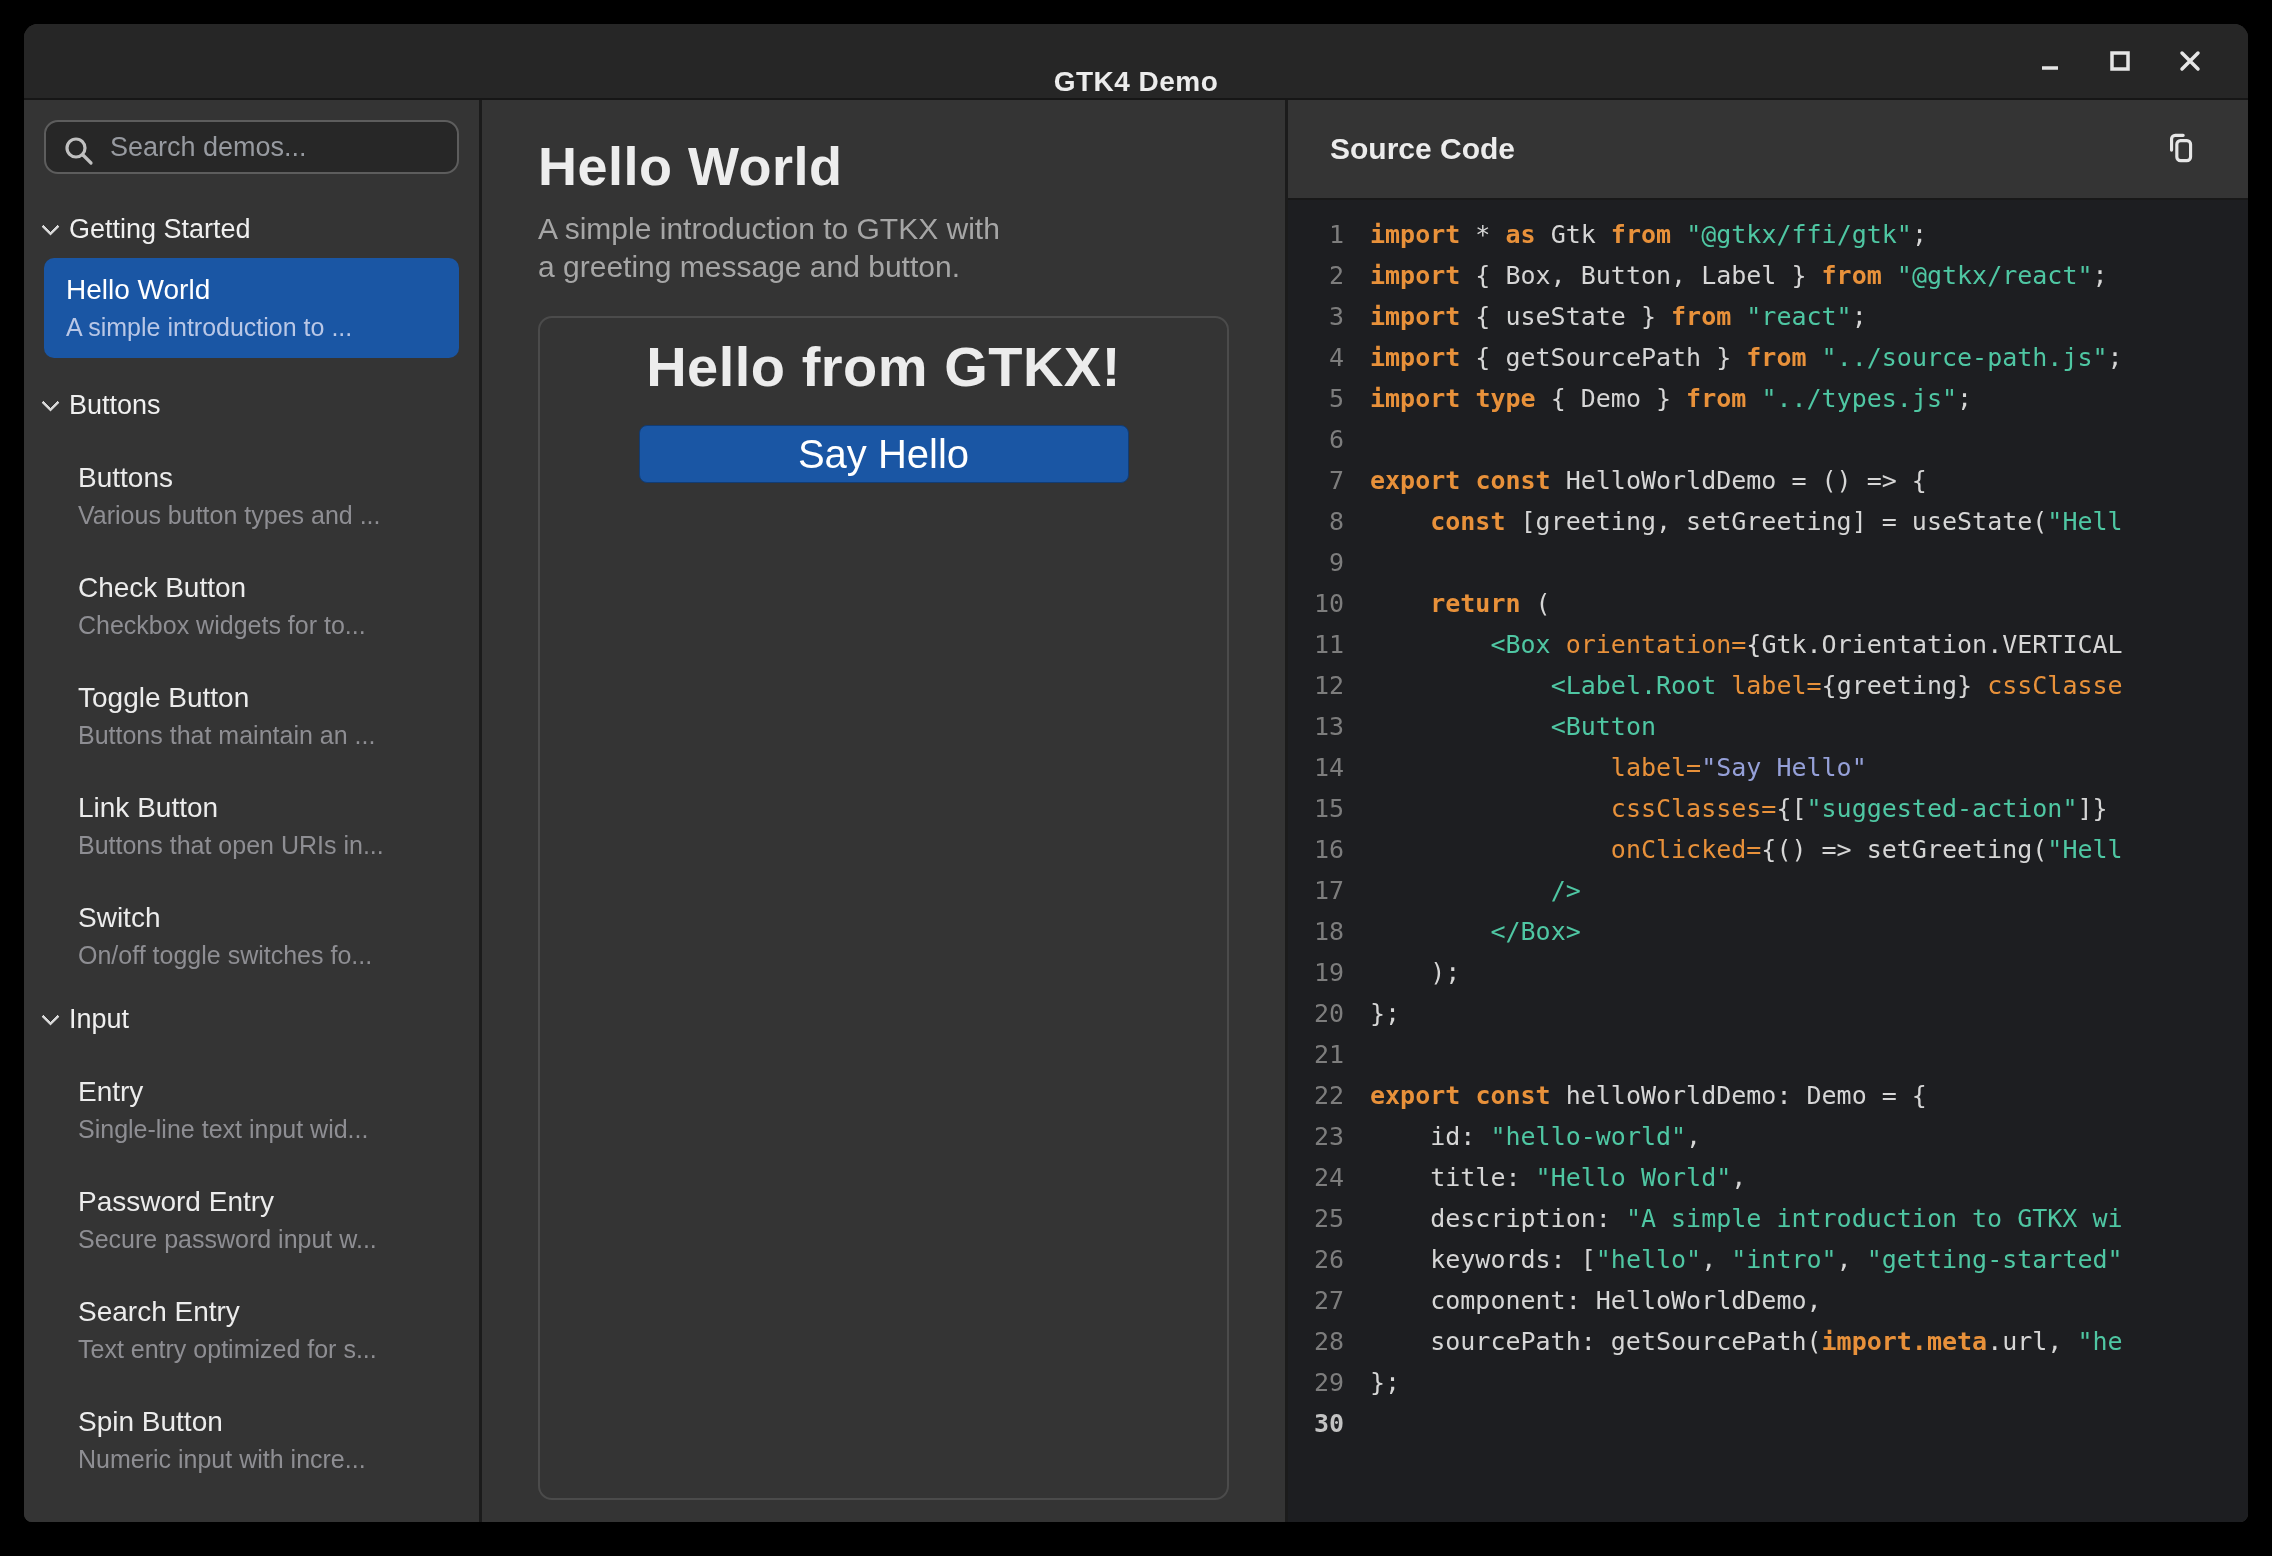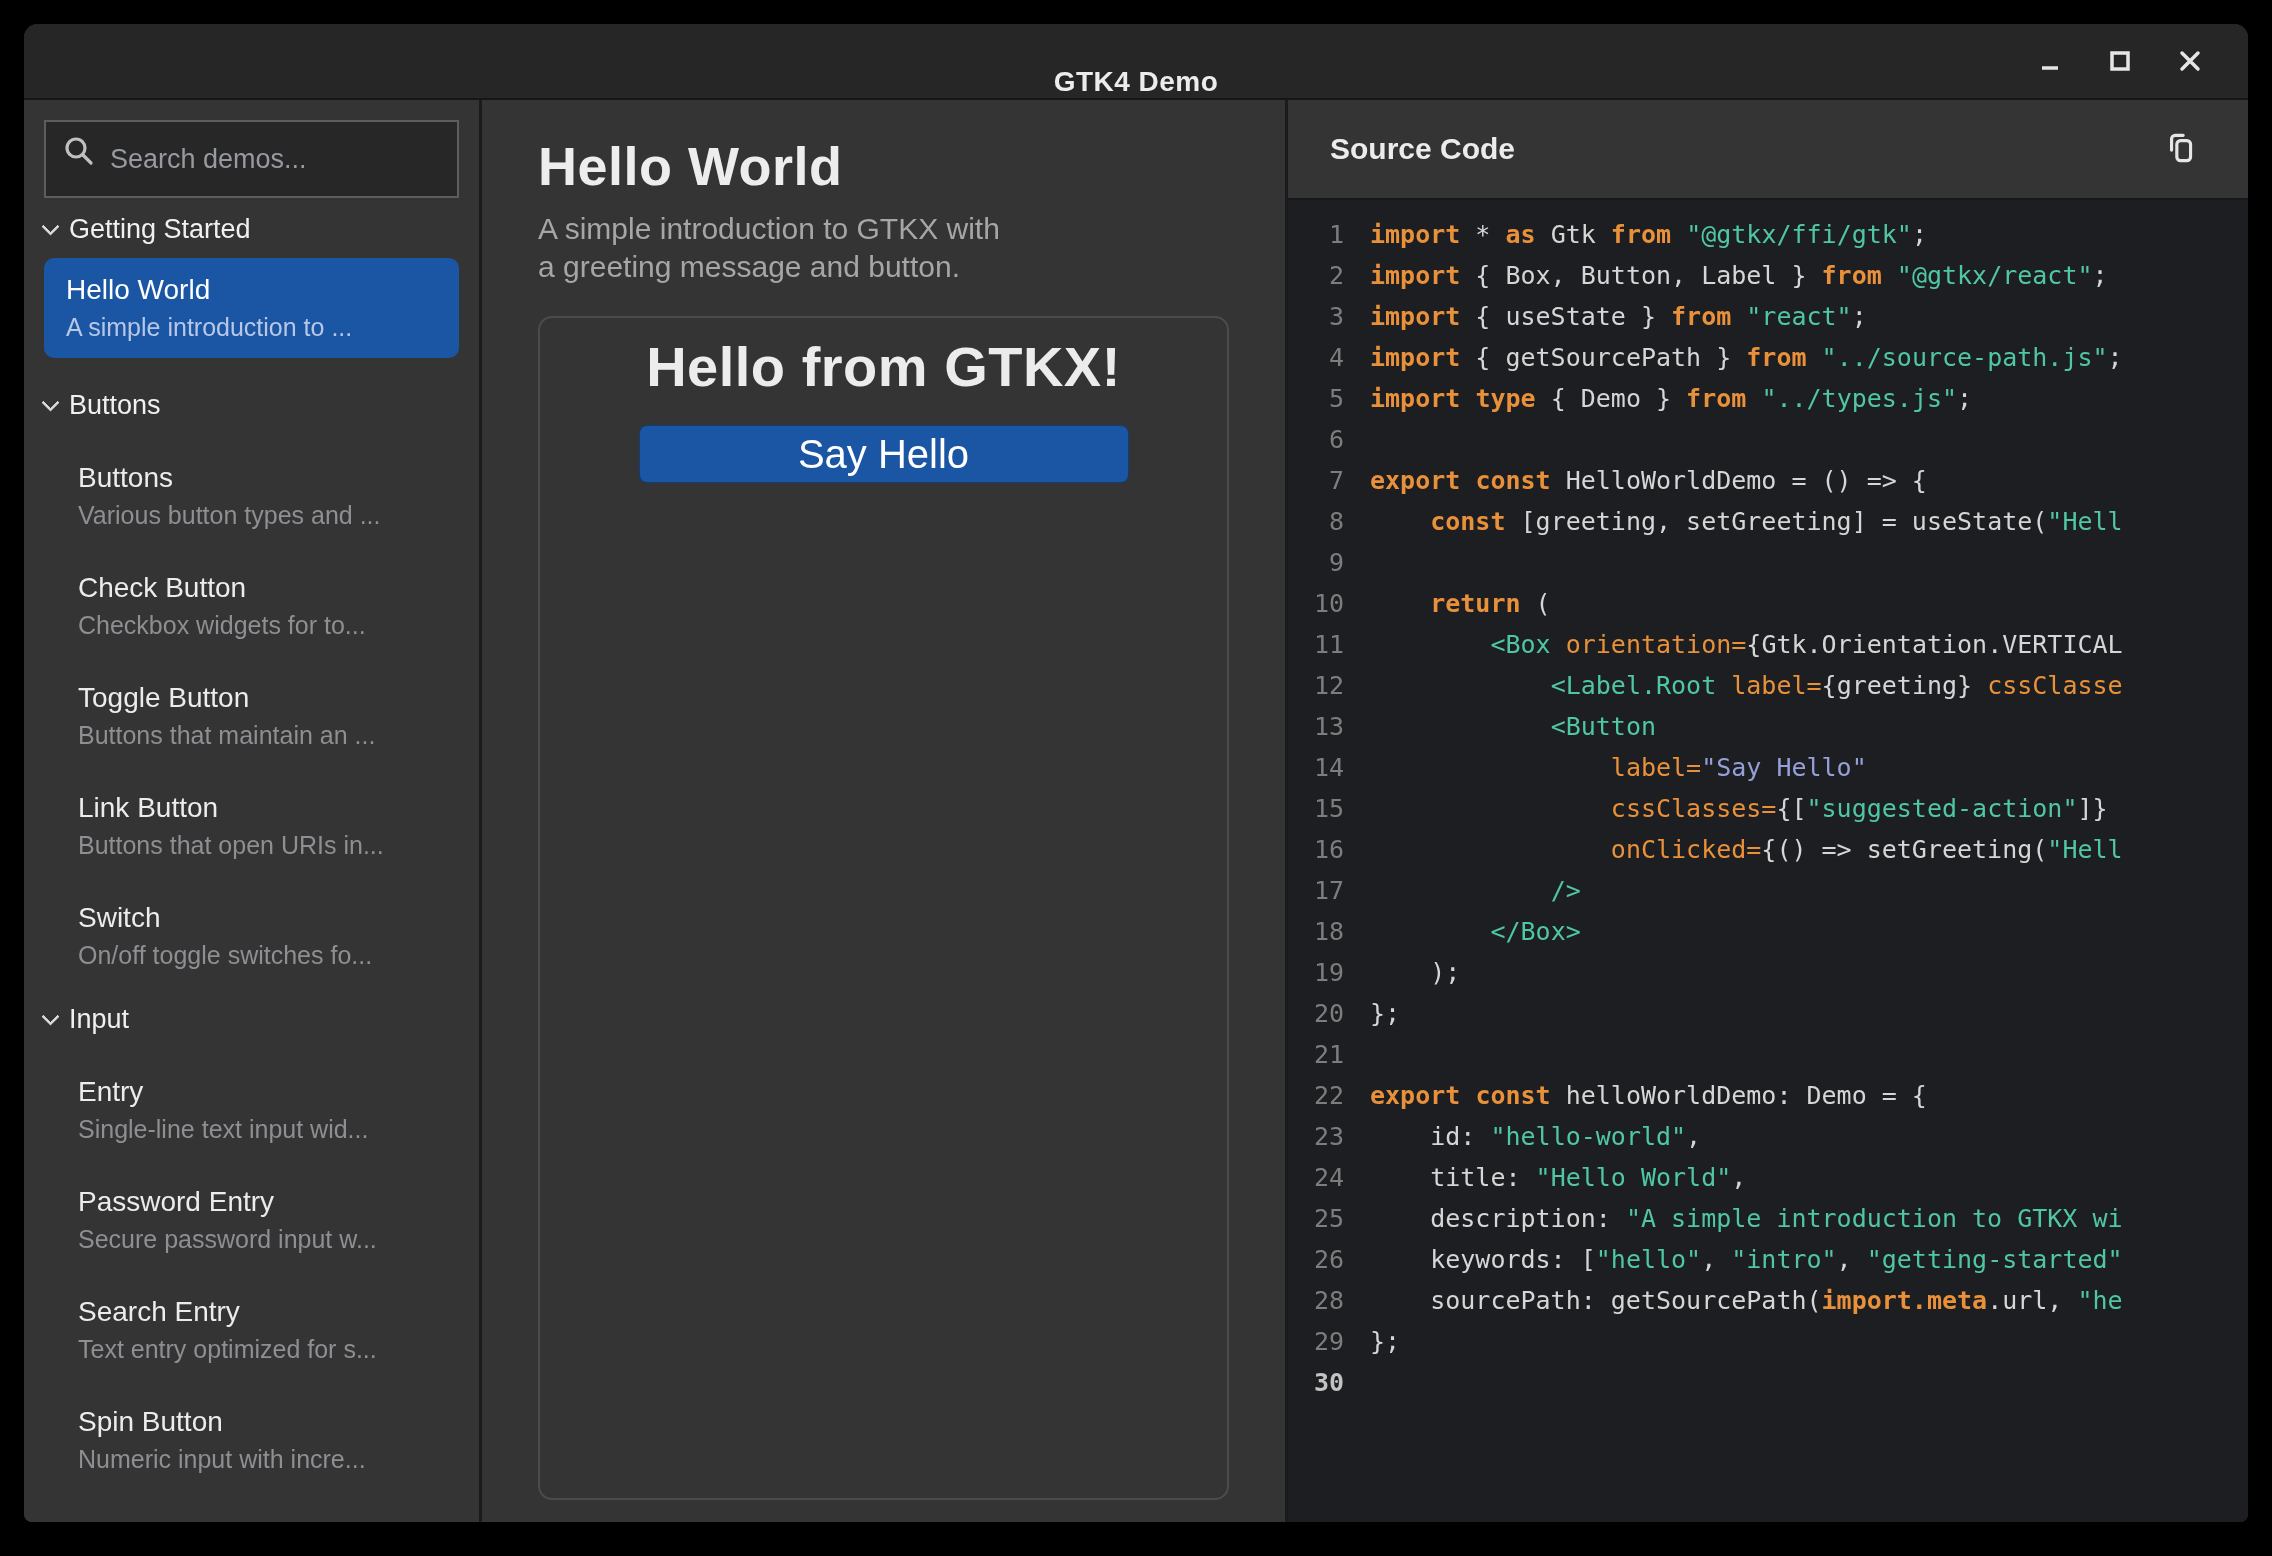--- a/index.html
+++ b/index.html
@@ -31,21 +31,21 @@
   .win-btn svg{display:block;}
   
   .content{flex:1; display:flex; min-height:0;}
   
   .sidebar{
     width:458px; flex:0 0 458px; background:var(--window-bg);
     border-right:3px solid #1b1b1b; padding:20px; overflow:hidden;
   }
   .search-box{position:relative; height:62px;}
   .search-box input{
-    width:100%; height:78px; background:#272727; border:2px solid #5d5d5d; border-radius:0;
+    width:100%; height:54px; background:#272727; border:2px solid #5d5d5d; border-radius:14px;
     color:#e8e8e8; font-size:27px; font-family:"Liberation Sans", sans-serif;
     padding:0 18px 0 64px; outline:none;
   }
   .search-box input::placeholder{color:#979aa0;}
   .search-icon{position:absolute; left:18px; top:14px; width:34px; height:34px; pointer-events:none;}
   .section-header{display:flex; align-items:center; gap:12px; margin-top:30px; height:34px; cursor:pointer;}
   .chevron{width:13px; height:13px; border-right:3px solid #d8d8d8; border-bottom:3px solid #d8d8d8; transform:rotate(45deg) translate(-2px,-2px); border-radius:1px; flex:0 0 auto;}
   .section-label{color:#f0f0f0; font-size:27px; font-weight:500;}
   .list-item{margin-top:38px; padding-left:34px; cursor:pointer;}
   .list-item .item-title{color:#ececec; font-size:28px; line-height:36px; white-space:nowrap; overflow:hidden;}
@@ -235,20 +235,21 @@
           <div class="code-line"><span class="gutter">17</span><span class="code-text"><span class="tok-plain">            </span><span class="tok-tag">/&gt;</span></span></div>
           <div class="code-line"><span class="gutter">18</span><span class="code-text"><span class="tok-plain">        </span><span class="tok-tag">&lt;/Box&gt;</span></span></div>
           <div class="code-line"><span class="gutter">19</span><span class="code-text"><span class="tok-plain">    );</span></span></div>
           <div class="code-line"><span class="gutter">20</span><span class="code-text"><span class="tok-plain">};</span></span></div>
           <div class="code-line"><span class="gutter">21</span><span class="code-text"></span></div>
           <div class="code-line"><span class="gutter">22</span><span class="code-text"><span class="tok-kw">export</span><span class="tok-plain"> </span><span class="tok-kw">const</span><span class="tok-plain"> helloWorldDemo: Demo = {</span></span></div>
           <div class="code-line"><span class="gutter">23</span><span class="code-text"><span class="tok-plain">    id: </span><span class="tok-str">"hello-world"</span><span class="tok-plain">,</span></span></div>
           <div class="code-line"><span class="gutter">24</span><span class="code-text"><span class="tok-plain">    title: </span><span class="tok-str">"Hello World"</span><span class="tok-plain">,</span></span></div>
           <div class="code-line"><span class="gutter">25</span><span class="code-text"><span class="tok-plain">    description: </span><span class="tok-str">"A simple introduction to GTKX wi</span></span></div>
           <div class="code-line"><span class="gutter">26</span><span class="code-text"><span class="tok-plain">    keywords: [</span><span class="tok-str">"hello"</span><span class="tok-plain">, </span><span class="tok-str">"intro"</span><span class="tok-plain">, </span><span class="tok-str">"getting-started"</span></span></div>
+          <div class="code-line"><span class="gutter">27</span><span class="code-text"><span class="tok-plain">    component: HelloWorldDemo,</span></span></div>
           <div class="code-line"><span class="gutter">28</span><span class="code-text"><span class="tok-plain">    sourcePath: getSourcePath(</span><span class="tok-kw">import.meta</span><span class="tok-plain">.url, </span><span class="tok-str">"he</span></span></div>
           <div class="code-line"><span class="gutter">29</span><span class="code-text"><span class="tok-plain">};</span></span></div>
           <div class="code-line"><span class="gutter active">30</span><span class="code-text"></span></div>
         </div>
     </div>
 
   </div>
 </div>
 
 </body></html>

